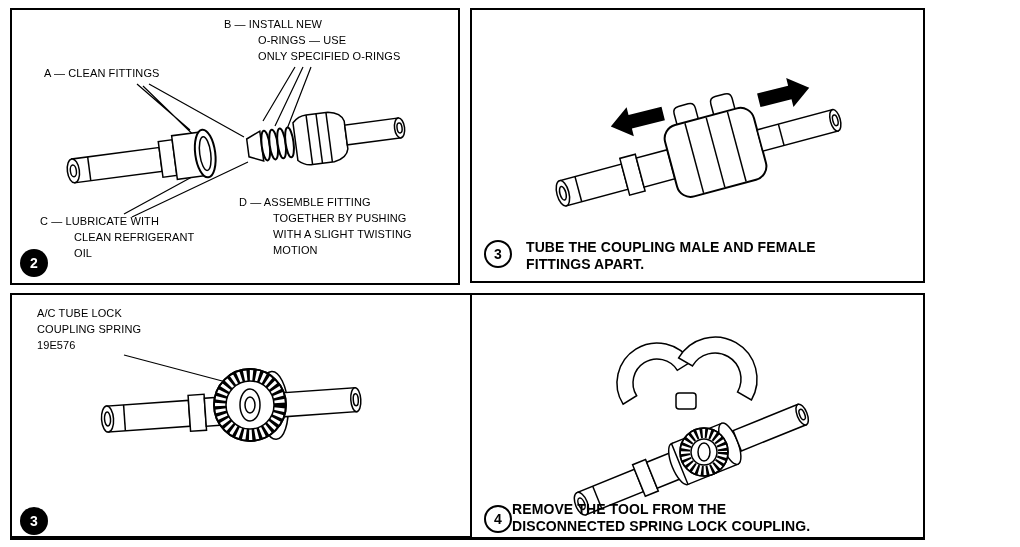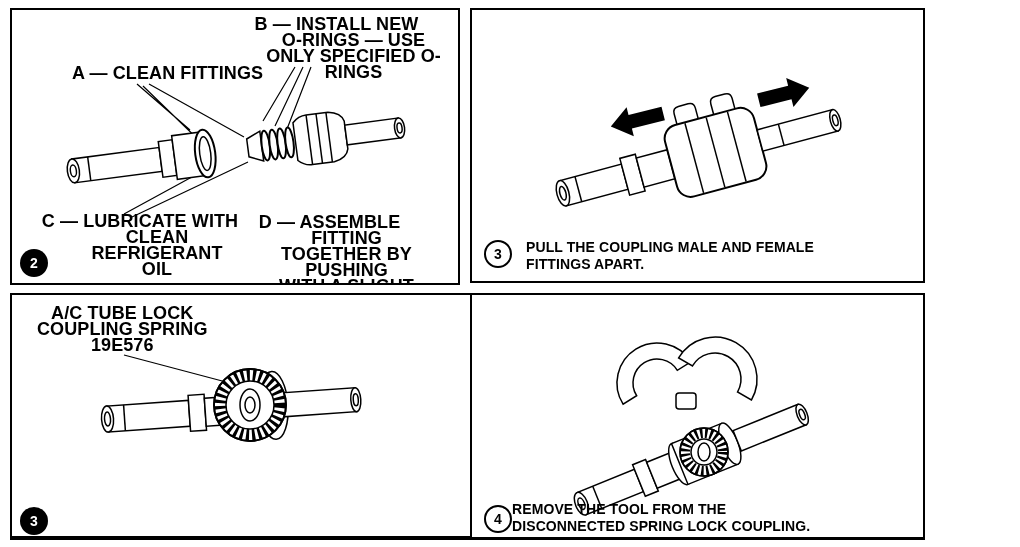--- a/index.html
+++ b/index.html
@@ -11,22 +11,22 @@
   }
   .sheet { position:relative; width:1020px; height:547px; background:#fff; }
   .panel { position:absolute; border:2px solid #000; background:#fff; overflow:hidden; }
   #panel-install { left:10px; top:8px;   width:450px; height:277px; }
   #panel-pull    { left:470px; top:8px;  width:455px; height:275px; }
   #panel-spring  { left:10px; top:293px; width:520px; height:247px; border-bottom-width:4px; }
   #panel-remove  { left:470px; top:293px; width:455px; height:247px; border-bottom-width:3px; }
   .art { position:absolute; left:0; top:0; }
   .label {
     position:absolute;
-    font-size:18px; line-height:16px; font-weight:bold;
-    white-space:pre-line; letter-spacing:0.1px;text-align:center;
+    font-size:11px; line-height:16px; font-weight:normal;
+    white-space:pre-line; letter-spacing:0.1px;
   }
   .label--hang { padding-left:34px; text-indent:-34px; }
   .caption {
     position:absolute;
     font-size:14px; line-height:16.5px; font-weight:bold;
     white-space:pre-line; letter-spacing:0.1px;
   }
   .step-badge {
     position:absolute;
     width:28px; height:28px; border-radius:50%;
@@ -71,28 +71,28 @@
           <path d="M284,121 Q290,115 298,115 L320,115 Q333,117 335,126 L335,154 Q333,163 320,165 L298,165 Q290,165 284,159 Z"></path>
           <line x1="298" y1="115" x2="298" y2="165"></line>
           <line x1="308" y1="115" x2="308" y2="165"></line>
           <line x1="318" y1="115" x2="318" y2="165"></line>
           <rect x="335" y="130" width="54" height="20"></rect>
           <ellipse cx="389" cy="140" rx="5" ry="10"></ellipse>
           <ellipse cx="389" cy="140" rx="2.5" ry="5"></ellipse>
         </g>
       </g>
     </svg>
-    <div class="label" style="left:32px; top:55px;margin-left:28px;">A — CLEAN FITTINGS</div>
+    <div class="label" style="left:32px; top:55px;">A — CLEAN FITTINGS</div>
     <div class="label label--hang" style="left:212px; top:6px; width:225px;">B — INSTALL NEW
 O-RINGS — USE
 ONLY SPECIFIED O-RINGS</div>
     <div class="label label--hang" style="left:28px; top:203px; width:200px;">C — LUBRICATE WITH
 CLEAN REFRIGERANT
 OIL</div>
-    <div class="label label--hang" style="left:210px; top:184px; width:215px;margin-top:20px;">D — ASSEMBLE FITTING
+    <div class="label label--hang" style="left:227px; top:184px; width:215px;">D — ASSEMBLE FITTING
 TOGETHER BY PUSHING
 WITH A SLIGHT TWISTING
 MOTION</div>
     <div class="step-badge step-badge--filled" style="left:8px; top:239px;">2</div>
   </section>
 
   <section class="panel" id="panel-pull">
     <svg class="art" width="451" height="271" viewBox="0 0 451 271">
       <g transform="translate(0,6) rotate(-15 230 140)" stroke="#000" fill="#fff" stroke-width="1.5">
         <g>
@@ -115,21 +115,21 @@
           <rect x="290" y="129" width="78" height="22"></rect>
           <line x1="312" y1="129" x2="312" y2="151"></line>
           <ellipse cx="368" cy="140" rx="5" ry="11"></ellipse>
           <ellipse cx="368" cy="140" rx="2.5" ry="5.5"></ellipse>
         </g>
       </g>
       <path fill="#000" transform="rotate(-14 165 110)" d="M138,110 L158,95 L158,103 L192,103 L192,117 L158,117 L158,125 Z"></path>
       <path fill="#000" transform="rotate(-14 312 84)" d="M338,84 L318,69 L318,77 L286,77 L286,91 L318,91 L318,99 Z"></path>
     </svg>
     <div class="step-badge step-badge--outline" style="left:12px; top:230px;">3</div>
-    <div class="caption" style="left:54px; top:229px; width:360px;">PULL THE COUPLING MALE AND FEMALE
+    <div class="caption" style="left:54px; top:229px; width:360px;">TUBE THE COUPLING MALE AND FEMALE
 FITTINGS APART.</div>
   </section>
 
   <section class="panel" id="panel-spring">
     <svg class="art" width="446" height="241" viewBox="0 0 446 241">
       <path d="M112,60 L214,87" stroke="#000" stroke-width="1.2" fill="none"></path>
       <g transform="rotate(-4 225 112)" stroke="#000" fill="#fff" stroke-width="1.5">
         <g>
           <rect x="95" y="102" width="82" height="26"></rect>
           <ellipse cx="95" cy="115" rx="6" ry="13"></ellipse>

